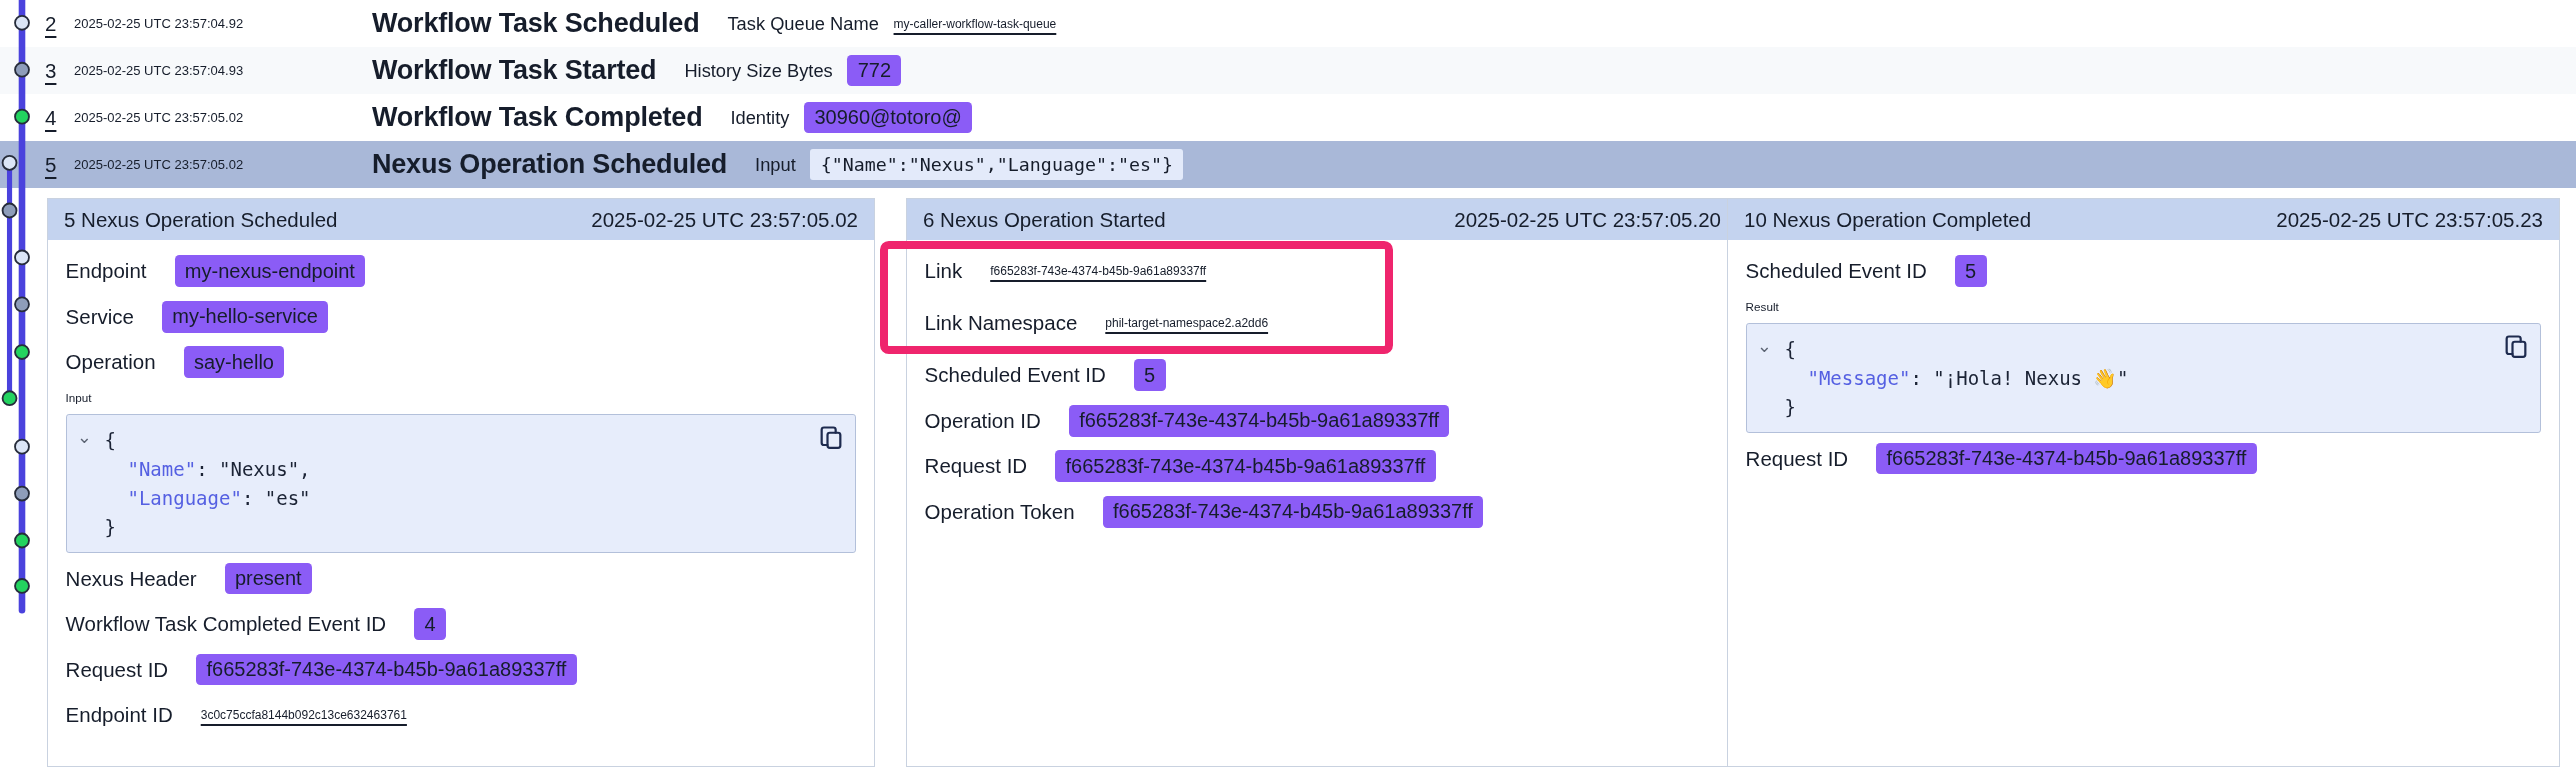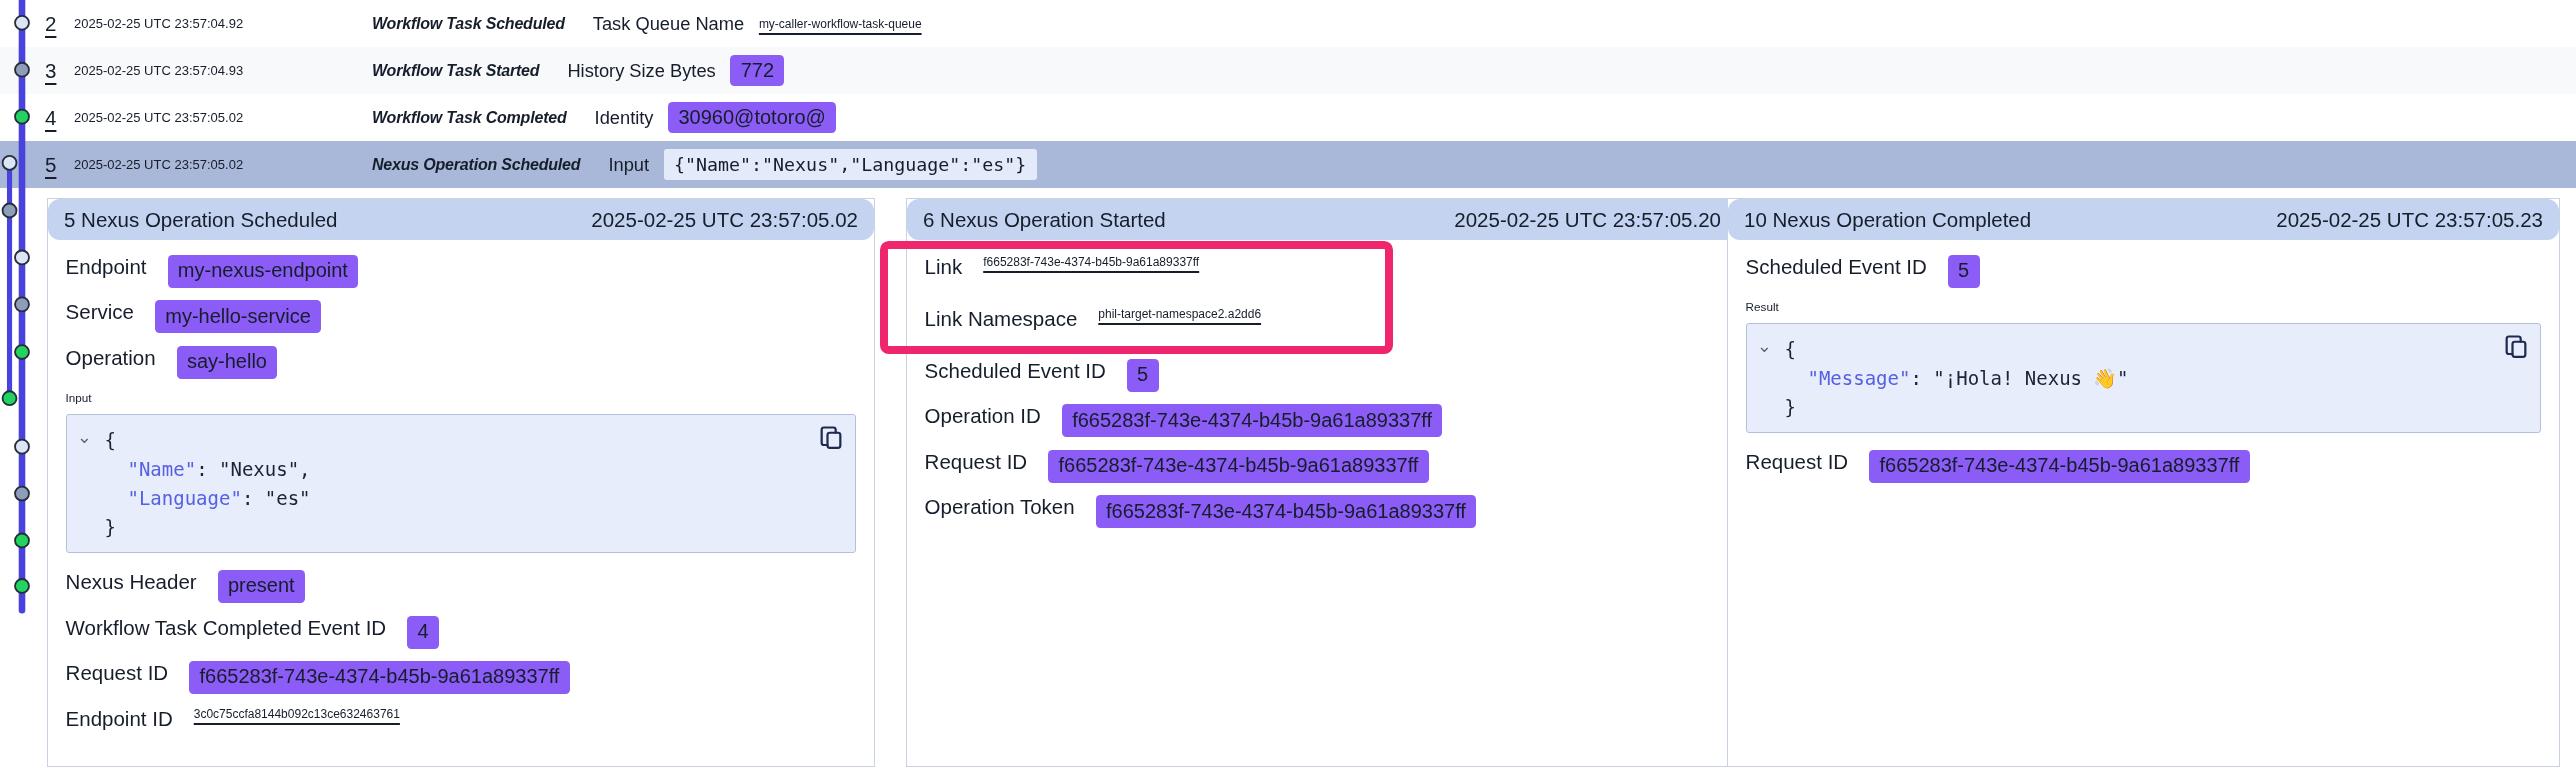--- a/index.html
+++ b/index.html
@@ -11,39 +11,39 @@
   
   #timeline{position:absolute;left:0;top:0;z-index:2;}
   
   #rows{position:absolute;left:0;top:0;width:2576px;z-index:1;}
   .event-row{display:flex;align-items:center;height:47px;padding-left:45px;box-sizing:border-box;}
   .event-row.alt{background:#f7f9fb;}
   .event-row.selected{background:#a9b8d8;}
   .ev-id{width:29px;font-size:20.5px;color:#161d2b;text-decoration:underline;
          text-decoration-thickness:1.8px;text-underline-offset:5.1px;cursor:pointer;}
   .ev-time{width:298px;font-size:13px;}
-  .ev-name{font-size:16px;font-weight:700;margin-right:28px;letter-spacing:-0.2px;white-space:nowrap;font-style:italic;}
+  .ev-name{font-size:27px;font-weight:700;margin-right:28px;letter-spacing:-0.2px;white-space:nowrap;}
   .ev-attr-label{font-size:18.3px;margin-right:14.7px;white-space:nowrap;}
   .chip{background:#8b5cf6;border-radius:4.4px;padding:4.4px 10.3px;font-size:20px;white-space:nowrap;}
   .mono-chip{font-family:"DejaVu Sans Mono","Liberation Mono",monospace;font-size:18.3px;
              background:#e3eafa;border-radius:2.9px;padding:5.1px 10.3px;white-space:nowrap;}
   .link-value{font-size:12px;color:#161d2b;text-decoration:underline;
               text-decoration-thickness:1.8px;text-underline-offset:5.1px;cursor:pointer;white-space:nowrap;}
   
   .panel{position:absolute;top:198px;height:569px;background:#ffffff;
          border:1.1px solid #c9d2e0;box-sizing:border-box;z-index:1;}
   .panel-header{height:41px;background:#c4d3ef;display:flex;justify-content:space-between;
-                align-items:center;padding:0 16px;font-size:20.5px;border-radius:12px;}
+                align-items:center;padding:0 16px;font-size:20.5px;}
   .panel-title{white-space:nowrap;}
   .panel-time{white-space:nowrap;}
   .panel-body{padding:14.7px 17.6px;position:relative;}
-  .detail-row{display:flex;gap:21px;min-height:33px;margin-bottom:12.5px;font-size:20.5px;}
+  .detail-row{display:flex;align-items:center;gap:28px;min-height:33px;margin-bottom:12.5px;font-size:20.5px;}
   .detail-row.link-row{margin-bottom:19px;}
   .detail-label{white-space:nowrap;}
-  .code-row{display:block;margin-bottom:17px;}
+  .code-row{display:block;margin-bottom:9px;}
   .code-row .detail-label{display:block;margin:2.9px 0 10.3px;}
   .codeblock{position:relative;background:#e7edfb;border:1.1px solid #b3c0da;border-radius:2.9px;
              padding:10.3px 14.7px 10.3px 38px;box-sizing:border-box;}
   .code{margin:0;font-family:"DejaVu Sans Mono","Liberation Mono",monospace;
         font-size:19px;line-height:29px;color:#1b2335;}
   .json-key{color:#5560e2;}
   .chev{position:absolute;left:10.3px;top:13.2px;font-size:17.6px;color:#5b6372;line-height:1;cursor:pointer;}
   .copy-btn{position:absolute;top:8.8px;right:10.3px;width:29px;height:29px;background:none;border:none;
             padding:0;cursor:pointer;}
   

